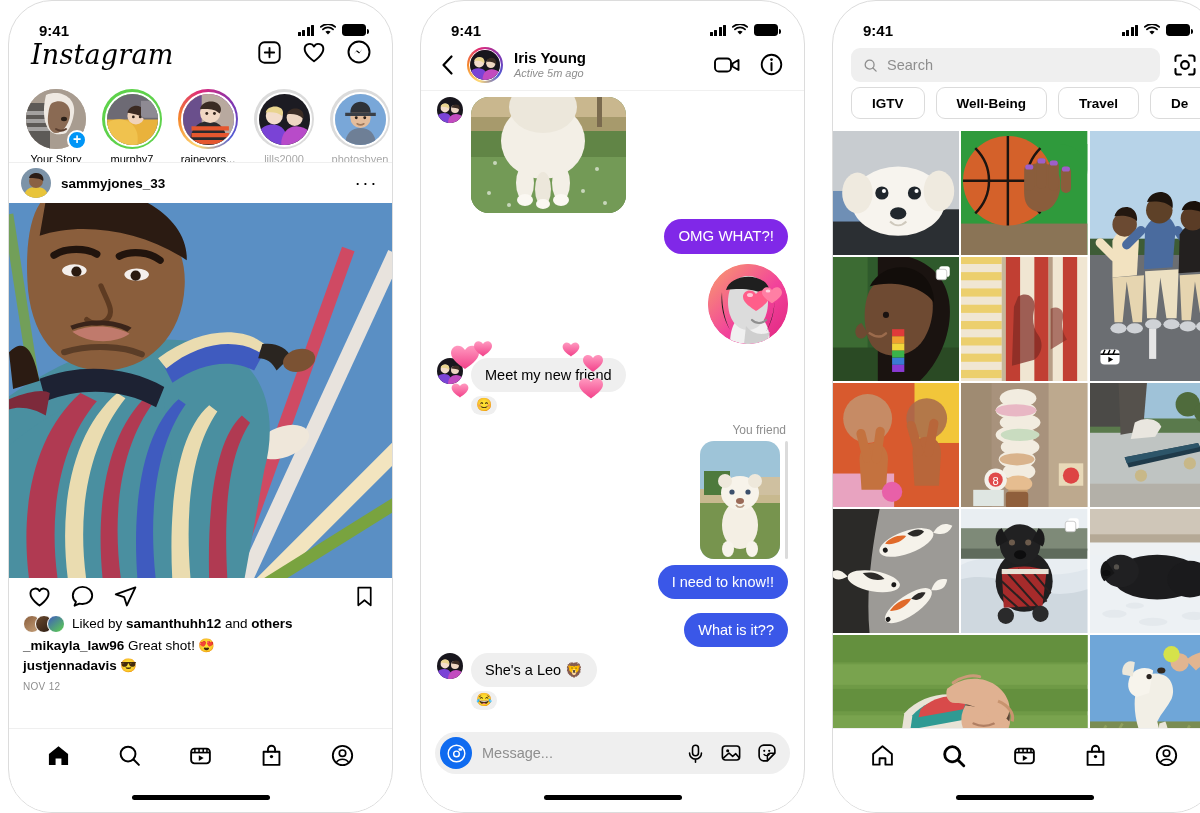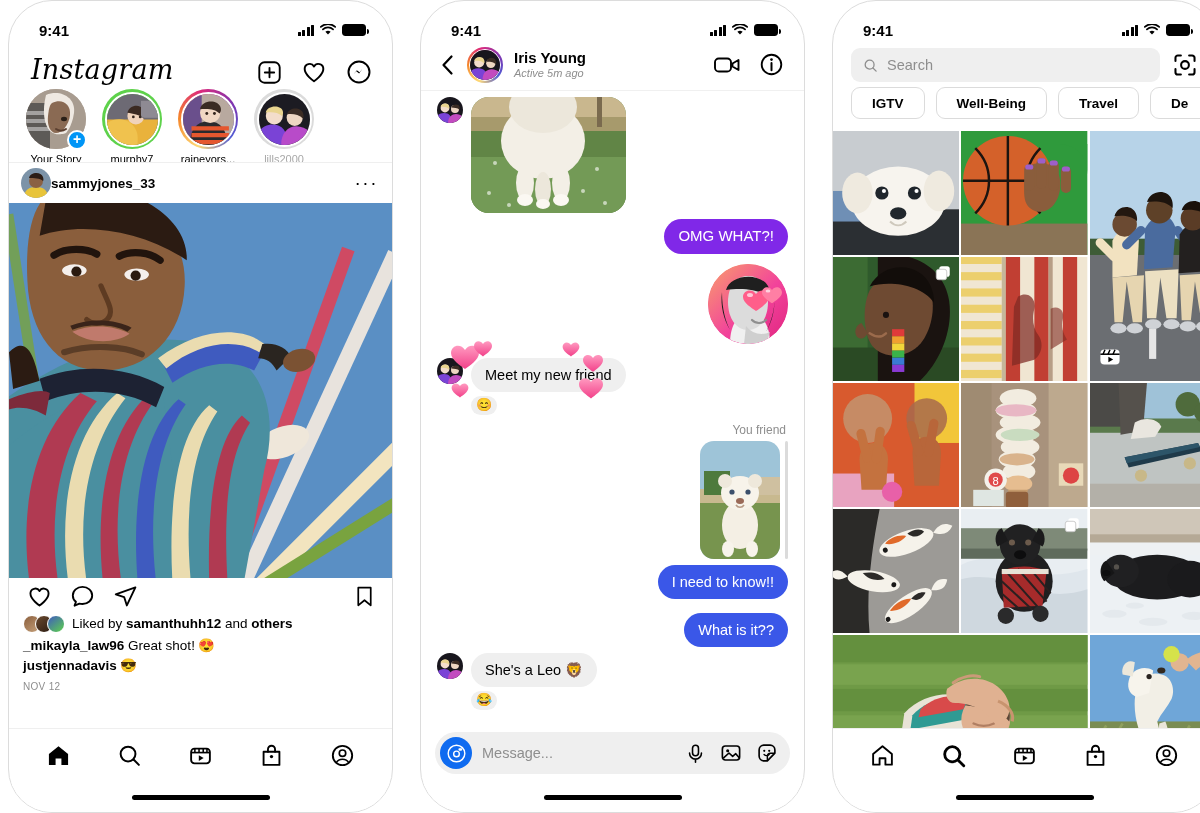--- a/index.html
+++ b/index.html
@@ -52,21 +52,21 @@
   
   .home-ind {
     flex: 0 0 30px; display:flex; align-items:center; justify-content:center;
     background:#fff;
   }
   .home-ind span { width:138px;height:5px;background:#000;border-radius:3px; display:block; }
 
   
   .ig-header {
     height: 46px; flex:0 0 46px;
-    display:flex;align-items:flex-end;justify-content:space-between;
+    display:flex;align-items:flex-start;justify-content:space-between;
     padding: 0 20px 0 22px;
   }
   .ig-logo {
     font-family: "DejaVu Serif", serif;
     font-size: 27px; font-style: italic; font-weight: 400; color:#000;
     letter-spacing:.2px;
   }
   .hdr-icons { display:flex; align-items:center; gap: 19px; }
 
   .stories {
@@ -94,21 +94,21 @@
     white-space:nowrap; overflow:hidden; text-overflow:ellipsis;
   }
   .story-name.seen { color:#a8a8a8; }
   .plus-badge {
     position:absolute; right:-1px; bottom:-1px; width:20px;height:20px;
     border-radius:50%; background:#0095F6; border:2.5px solid #fff;
     color:#fff; font-size:14px; line-height:15px; text-align:center; font-weight:bold;
   }
 
   .post-head {
-    flex:0 0 40px; display:flex; align-items:center; 
+    flex:0 0 40px; display:flex; align-items:center; gap:10px;
     padding: 0 14px 0 12px;
   }
   .post-av { width:30px;height:30px;border-radius:50%;overflow:hidden;flex:0 0 30px; }
   .post-user { font-size:13.5px; font-weight:bold; color:#000; flex:1; }
   .dots { font-size:19px; letter-spacing:1.5px; color:#000; line-height:10px; }
 
   .post-img { flex: 0 0 375px; position: relative; overflow:hidden; }
 
   .post-actions {
     flex:0 0 36px; display:flex; align-items:center; gap:18px;
@@ -331,20 +331,37 @@
               <circle cx="18" cy="26" r="10" fill="#f3ddcb"></circle>
               <circle cx="42" cy="28" r="9.5" fill="#eed6c2"></circle>
               <path d="M8 22c1-9 18-10 20-2 1 4-1 6-1 6-5-5-13-5-19-4Z" fill="#e9d48f"></path>
               <path d="M33 24c2-9 17-9 19-1 1 4 0 6 0 6-5-5-13-6-19-5Z" fill="#3b2c24"></path>
             </svg>
           </div>
         </div>
         <div class="story-name seen">lills2000</div>
       </div>
 
+      <div class="story">
+        <div class="ring grey">
+          <div class="av">
+            <svg viewBox="0 0 60 60" width="100%" height="100%">
+              <rect width="60" height="60" fill="#79a7d8"></rect>
+              <path d="M12 60c0-14 8-20 18-20s18 6 18 20Z" fill="#6e7f96"></path>
+              <circle cx="30" cy="28" r="12" fill="#e4bd9c"></circle>
+              <path d="M12 22h36v4H12z" fill="#3a3f46"></path>
+              <path d="M18 22c0-9 6-13 12-13s12 4 12 13Z" fill="#2e3238"></path>
+              <circle cx="25" cy="28" r="1.7" fill="#2b1f18"></circle>
+              <circle cx="35" cy="28" r="1.7" fill="#2b1f18"></circle>
+              <path d="M26 35c3 2 5 2 8 0" stroke="#a07a5c" stroke-width="1.8" fill="none" stroke-linecap="round"></path>
+            </svg>
+          </div>
+        </div>
+        <div class="story-name seen">photosbyen</div>
+      </div>
     </div>
 
     <div class="post-head">
       <div class="post-av">
         <svg viewBox="0 0 30 30" width="100%" height="100%">
           <rect width="30" height="30" fill="#7c93a8"></rect>
           <path d="M3 30c0-8 5-11 12-11s12 3 12 11Z" fill="#e8c43a"></path>
           <circle cx="15" cy="13" r="7" fill="#8b6143"></circle>
           <path d="M8 10c1-6 12-7 14-1 1 3 0 4 0 4-3-3-9-3-14-3Z" fill="#2c1d16"></path>
         </svg>

